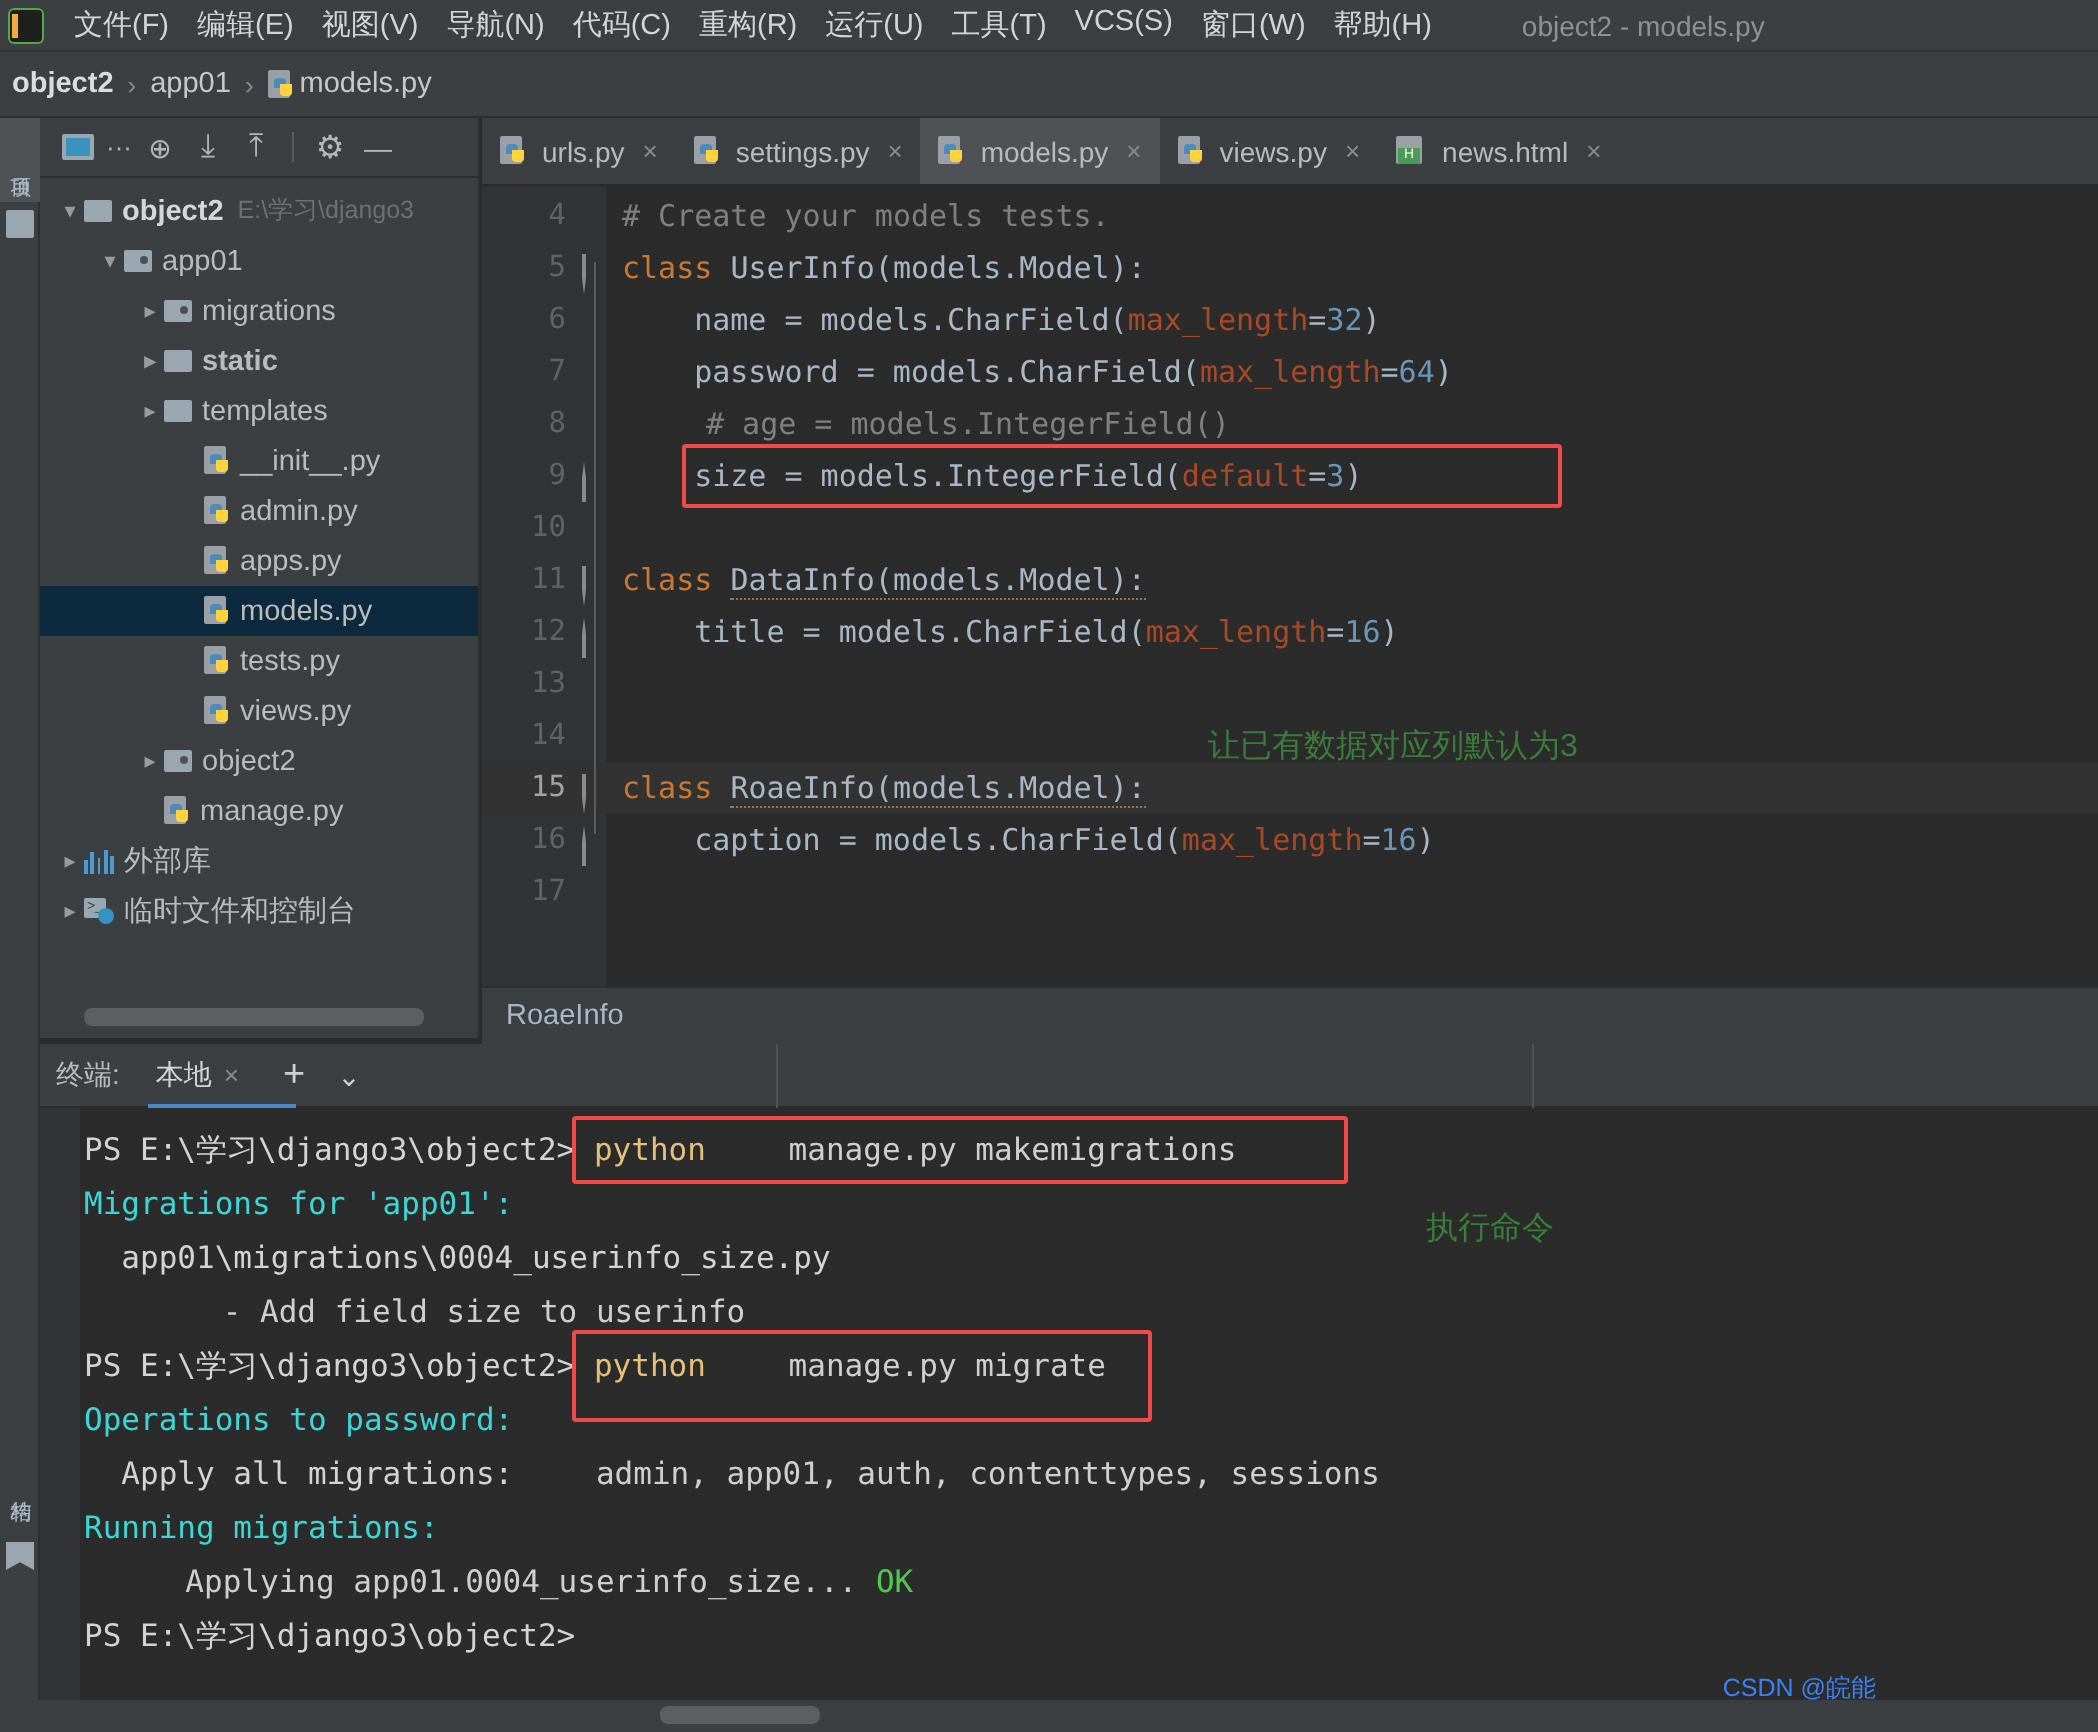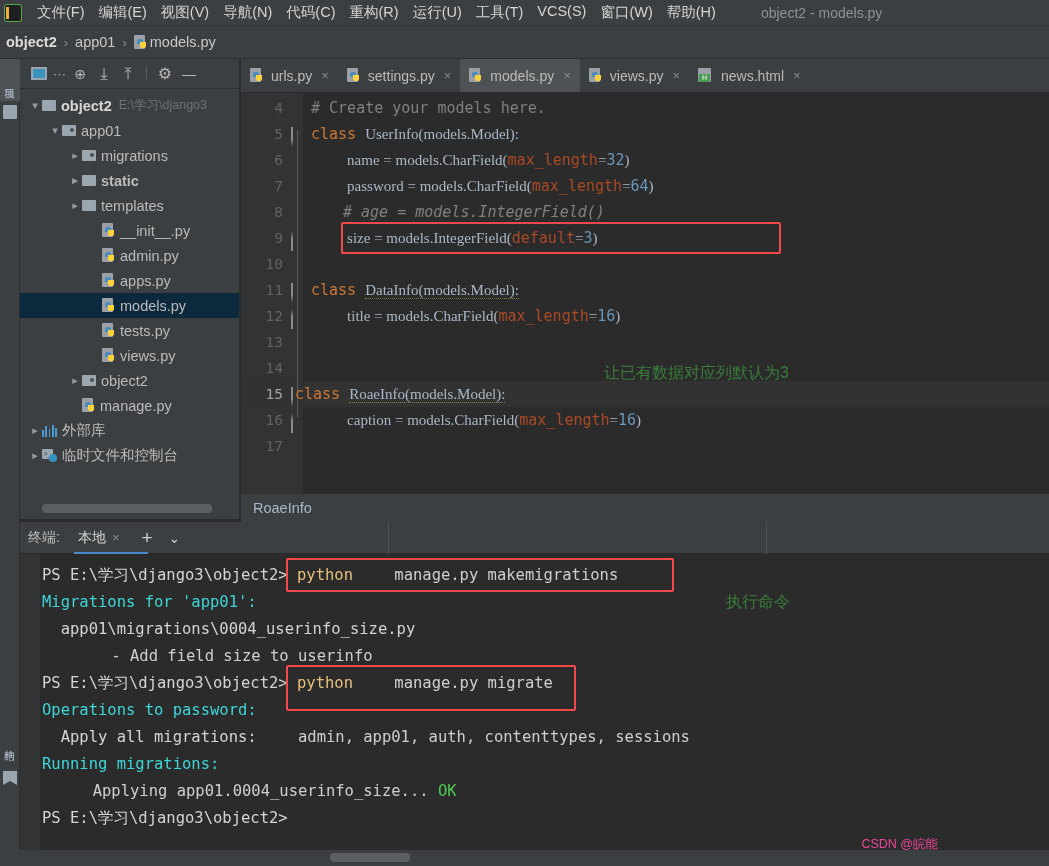--- a/index.html
+++ b/index.html
@@ -138,21 +138,21 @@
   .fold.up .box{clip-path:polygon(50% 0,100% 40%,100% 100%,0 100%,0 40%);}
   .vline{position:absolute;left:55.5px;width:1px;background:#5a5d5e;}
   .codeline{
     position:absolute;left:0;height:26px;line-height:26px;white-space:pre;
     font-family:"DejaVu Sans Mono", monospace;font-size:15px;color:#a9b7c6;
   }
   .kw{color:#cc7832;}
   .cm{color:#808080;}
   .kwarg{color:#aa4926;}
   .num{color:#6897bb;}
-  .cls{color:#a9b7c6;font-family:Liberation Serif, serif;}
+  .cls{color:#a9b7c6;}
   .warnu{border-bottom:1px dotted #8a7f4a;}
   .redbox{position:absolute;border:2px solid #f24a4a;border-radius:2px;}
   .greennote{
     position:absolute;color:#3a7d3a;font-size:16px;white-space:nowrap;
     font-family:"Liberation Sans", sans-serif;
   }
 
   
   .editstatus{
     position:absolute;left:241px;top:493px;width:808px;height:29px;
@@ -188,21 +188,21 @@
   .t-green{color:#4ec94e;}
   .t-white{color:#d4d4d4;}
   .t-gray{color:#cfcfcf;margin-left:32px;}
 
   
   .bottombar{
     position:absolute;left:0;top:850px;width:1049px;height:16px;background:#3c3f41;
   }
   .botthumb{position:absolute;left:330px;top:3px;width:80px;height:9px;background:#5c5f61;border-radius:4px;}
   .watermark{
-    position:absolute;right:9px;top:836px;color:#ec4899;font-size:12.5px;
+    position:absolute;right:9px;top:836px;color:#3b82f6;font-size:12.5px;
     font-family:"Liberation Sans",sans-serif;
   }
   .markergut{position:absolute;left:0;top:0;width:20px;height:296px;background:#313335;}
 </style>
 </head>
 <body>
 
 <div id="app">
 
   <div class="menubar">
@@ -424,45 +424,45 @@
         <span class="x">×</span>
       </div>
     </div>
 
   <div class="editor">
     <div class="gutter"></div>
     <div id="editor-body">
         <div class="curline" style="top: 288px;"></div>
         <div class="vline" style="top: 38px; height: 286px;"></div>
         <div class="ln" style="top: 2px; left: 0px; width: 42px;">4</div>
-        <div class="codeline" style="top: 2px; left: 70px;"><span class="cm"># Create your models here.</span></div>
+        <div class="codeline" style="top: 2px; left: 70px;"><span class="cm"># Create your models tests.</span></div>
         <div class="ln" style="top: 28px; left: 0px; width: 42px;">5</div>
         <div class="fold down" style="top: 35px;"><span class="box"></span></div>
         <div class="codeline" style="top: 28px; left: 70px;"><span class="kw">class </span><span class="cls">UserInfo(models.Model):</span></div>
         <div class="ln" style="top: 54px; left: 0px; width: 42px;">6</div>
         <div class="codeline" style="top: 54px; left: 106.08px;"><span class="cls">name = models.CharField(</span><span class="kwarg">max_length</span><span class="cls">=</span><span class="num">32</span><span class="cls">)</span></div>
         <div class="ln" style="top: 80px; left: 0px; width: 42px;">7</div>
         <div class="codeline" style="top: 80px; left: 106.08px;"><span class="cls">password = models.CharField(</span><span class="kwarg">max_length</span><span class="cls">=</span><span class="num">64</span><span class="cls">)</span></div>
         <div class="ln" style="top: 106px; left: 0px; width: 42px;">8</div>
-        <div class="codeline" style="top: 106px; left: 102px; font-style: italic;"><span class="cm"># age = models.IntegerField()</span></div>
+        <div class="codeline" style="top: 106px; left: 112px;"><span class="cm"># age = models.IntegerField()</span></div>
         <div class="ln" style="top: 132px; left: 0px; width: 42px;">9</div>
         <div class="fold up" style="top: 139px;"><span class="box"></span></div>
         <div class="codeline" style="top: 132px; left: 106.08px;"><span class="cls">size = models.IntegerField(</span><span class="kwarg">default</span><span class="cls">=</span><span class="num">3</span><span class="cls">)</span></div>
         <div class="ln" style="top: 158px; left: 0px; width: 42px;">10</div>
         <div class="ln" style="top: 184px; left: 0px; width: 42px;">11</div>
         <div class="fold down" style="top: 191px;"><span class="box"></span></div>
         <div class="codeline" style="top: 184px; left: 70px;"><span class="kw">class </span><span class="cls warnu">DataInfo(models.Model):</span></div>
         <div class="ln" style="top: 210px; left: 0px; width: 42px;">12</div>
         <div class="fold up" style="top: 217px;"><span class="box"></span></div>
         <div class="codeline" style="top: 210px; left: 106.08px;"><span class="cls">title = models.CharField(</span><span class="kwarg">max_length</span><span class="cls">=</span><span class="num">16</span><span class="cls">)</span></div>
         <div class="ln" style="top: 236px; left: 0px; width: 42px;">13</div>
         <div class="ln" style="top: 262px; left: 0px; width: 42px;">14</div>
         <div class="ln cur" style="top: 288px; left: 0px; width: 42px;">15</div>
         <div class="fold down" style="top: 295px;"><span class="box"></span></div>
-        <div class="codeline" style="top: 288px; left: 54px;"><span class="kw">class </span><span class="cls warnu">RoaeInfo(models.Model):</span></div>
+        <div class="codeline" style="top: 288px; left: 70px;"><span class="kw">class </span><span class="cls warnu">RoaeInfo(models.Model):</span></div>
         <div class="ln" style="top: 314px; left: 0px; width: 42px;">16</div>
         <div class="fold up" style="top: 321px;"><span class="box"></span></div>
         <div class="codeline" style="top: 314px; left: 106.08px;"><span class="cls">caption = models.CharField(</span><span class="kwarg">max_length</span><span class="cls">=</span><span class="num">16</span><span class="cls">)</span></div>
         <div class="ln" style="top: 340px; left: 0px; width: 42px;">17</div>
         <div class="redbox" style="left: 100px; top: 129px; width: 440px; height: 32px;"></div>
       </div>
     <div class="greennote" id="editor-note" style="left:363px;top:270px;">让已有数据对应列默认为3</div>
   </div>
 
   <div class="editstatus">
@@ -491,21 +491,21 @@
         <div class="tline" style="top: 89px; left: 22px;"><span class="t-gray">    - Add field size to userinfo</span></div>
         <div class="tline" style="top: 116px; left: 22px;"><span class="t-white">PS E:\学习\django3\object2&gt; </span><span class="t-yellow">python</span><span class="t-gray"> manage.py migrate</span></div>
         <div class="tline" style="top: 143px; left: 22px;"><span class="t-cyan">Operations to password:</span></div>
         <div class="tline" style="top: 170px; left: 22px;"><span class="t-white">  Apply all migrations: </span><span class="t-gray">admin, app01, auth, contenttypes, sessions</span></div>
         <div class="tline" style="top: 197px; left: 22px;"><span class="t-cyan">Running migrations:</span></div>
         <div class="tline" style="top: 224px; left: 22px;"><span class="t-gray">  Applying app01.0004_userinfo_size... </span><span class="t-green">OK</span></div>
         <div class="tline" style="top: 251px; left: 22px;"><span class="t-white">PS E:\学习\django3\object2&gt;</span></div>
         <div class="redbox" style="left: 266px; top: 4px; width: 388px; height: 34px;"></div>
         <div class="redbox" style="left: 266px; top: 111px; width: 290px; height: 46px;"></div>
       </div>
-    <div class="greennote" id="term-note" style="left:693px;top:38px;margin-left:13px;">执行命令</div>
+    <div class="greennote" id="term-note" style="left:693px;top:50px;">执行命令</div>
   </div>
 
   <div class="bottombar">
     <div class="botthumb"></div>
   </div>
   <div class="watermark">CSDN @皖能</div>
 
 </div>
 
 </body></html>

